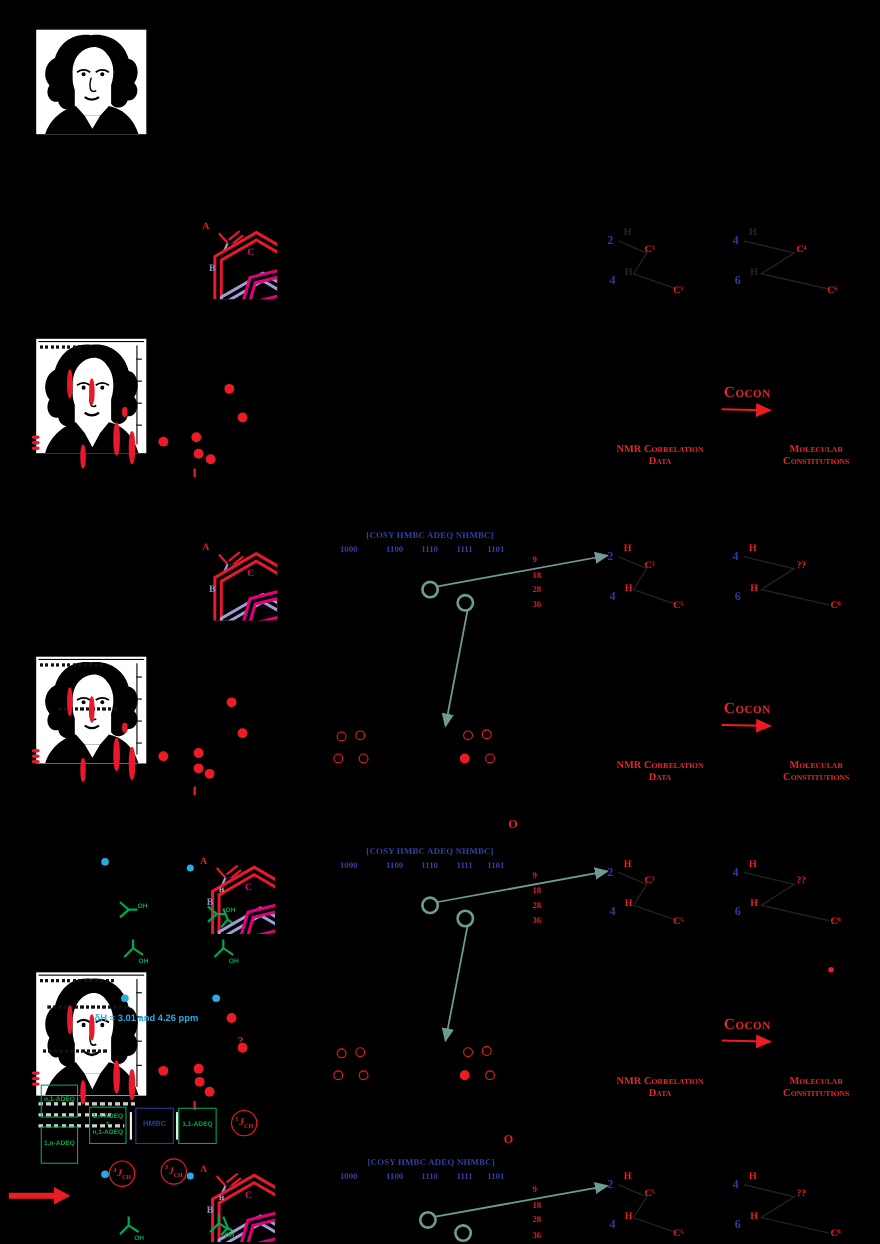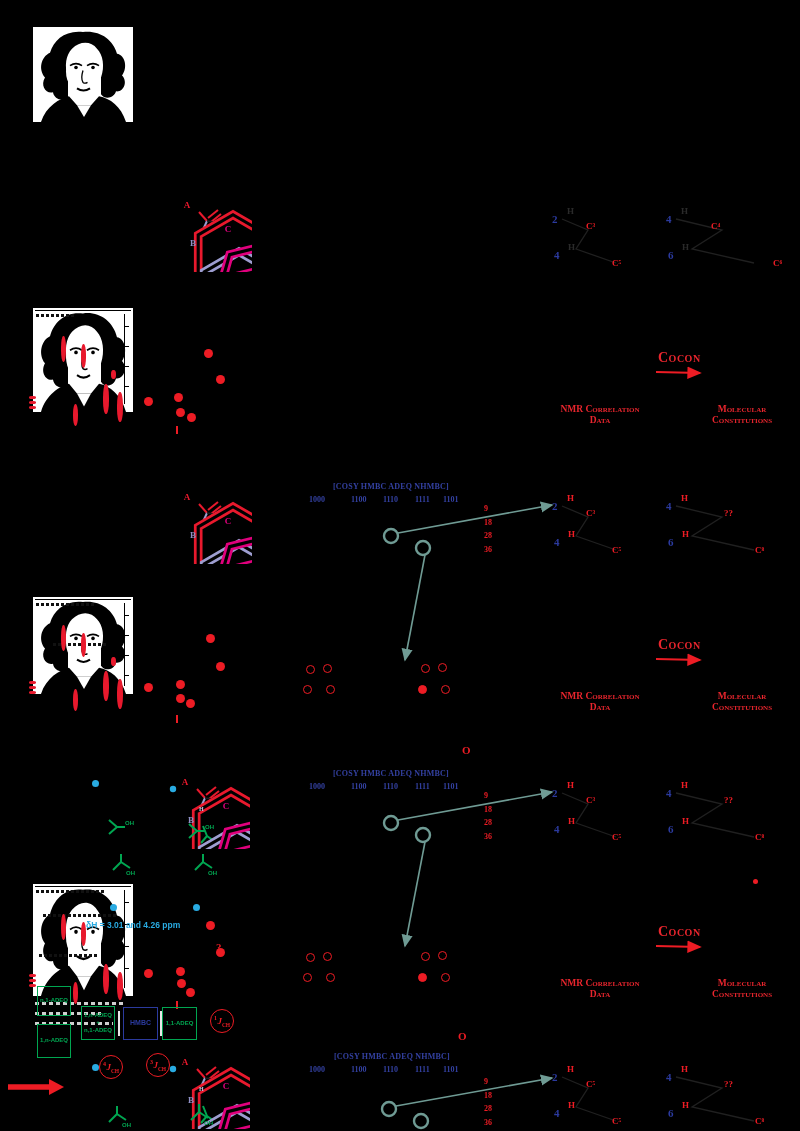--- a/index.html
+++ b/index.html
@@ -135,24 +135,24 @@
   <span class="fragnum" style="left:8px;top:44px">4</span>
   <span class="fragH h-dark" style="left:22px;top:37px">H</span>
   <span class="fragC" style="left:66px;top:53px">C⁵</span>
 </div>
 <div class="frag" style="left:660px;top:205px">
   <svg width="125" height="72">
         <path d="M16,14 L62,25 L32,44 L94,58" stroke="#202020" stroke-width="1.3" fill="none"></path>
       </svg>
   <span class="fragnum" style="left:6px;top:8px">4</span>
   <span class="fragH h-dark" style="left:21px;top:1px">H</span>
-  <span class="fragC" style="left:51px;top:16px">C⁴</span>
+  <span class="fragC" style="left:64px;top:16px">C⁴</span>
   <span class="fragnum" style="left:8px;top:44px">6</span>
   <span class="fragH h-dark" style="left:22px;top:37px">H</span>
-  <span class="fragC" style="left:113px;top:53px">C⁶</span>
+  <span class="fragC" style="left:92px;top:53px">C⁶</span>
 </div>
 
 <div class="portrait" style="left:33px;top:308px;width:100px;height:104px">
   <svg width="100" height="104">
         <use href="#portrait-sym"></use>
       </svg>
   <div class="topline"></div>
   <div class="pseudotext" style="left:3px;top:6px;width:40px"></div>
   <div class="axisline"></div>
   <div class="tick" style="top:18px"></div>

